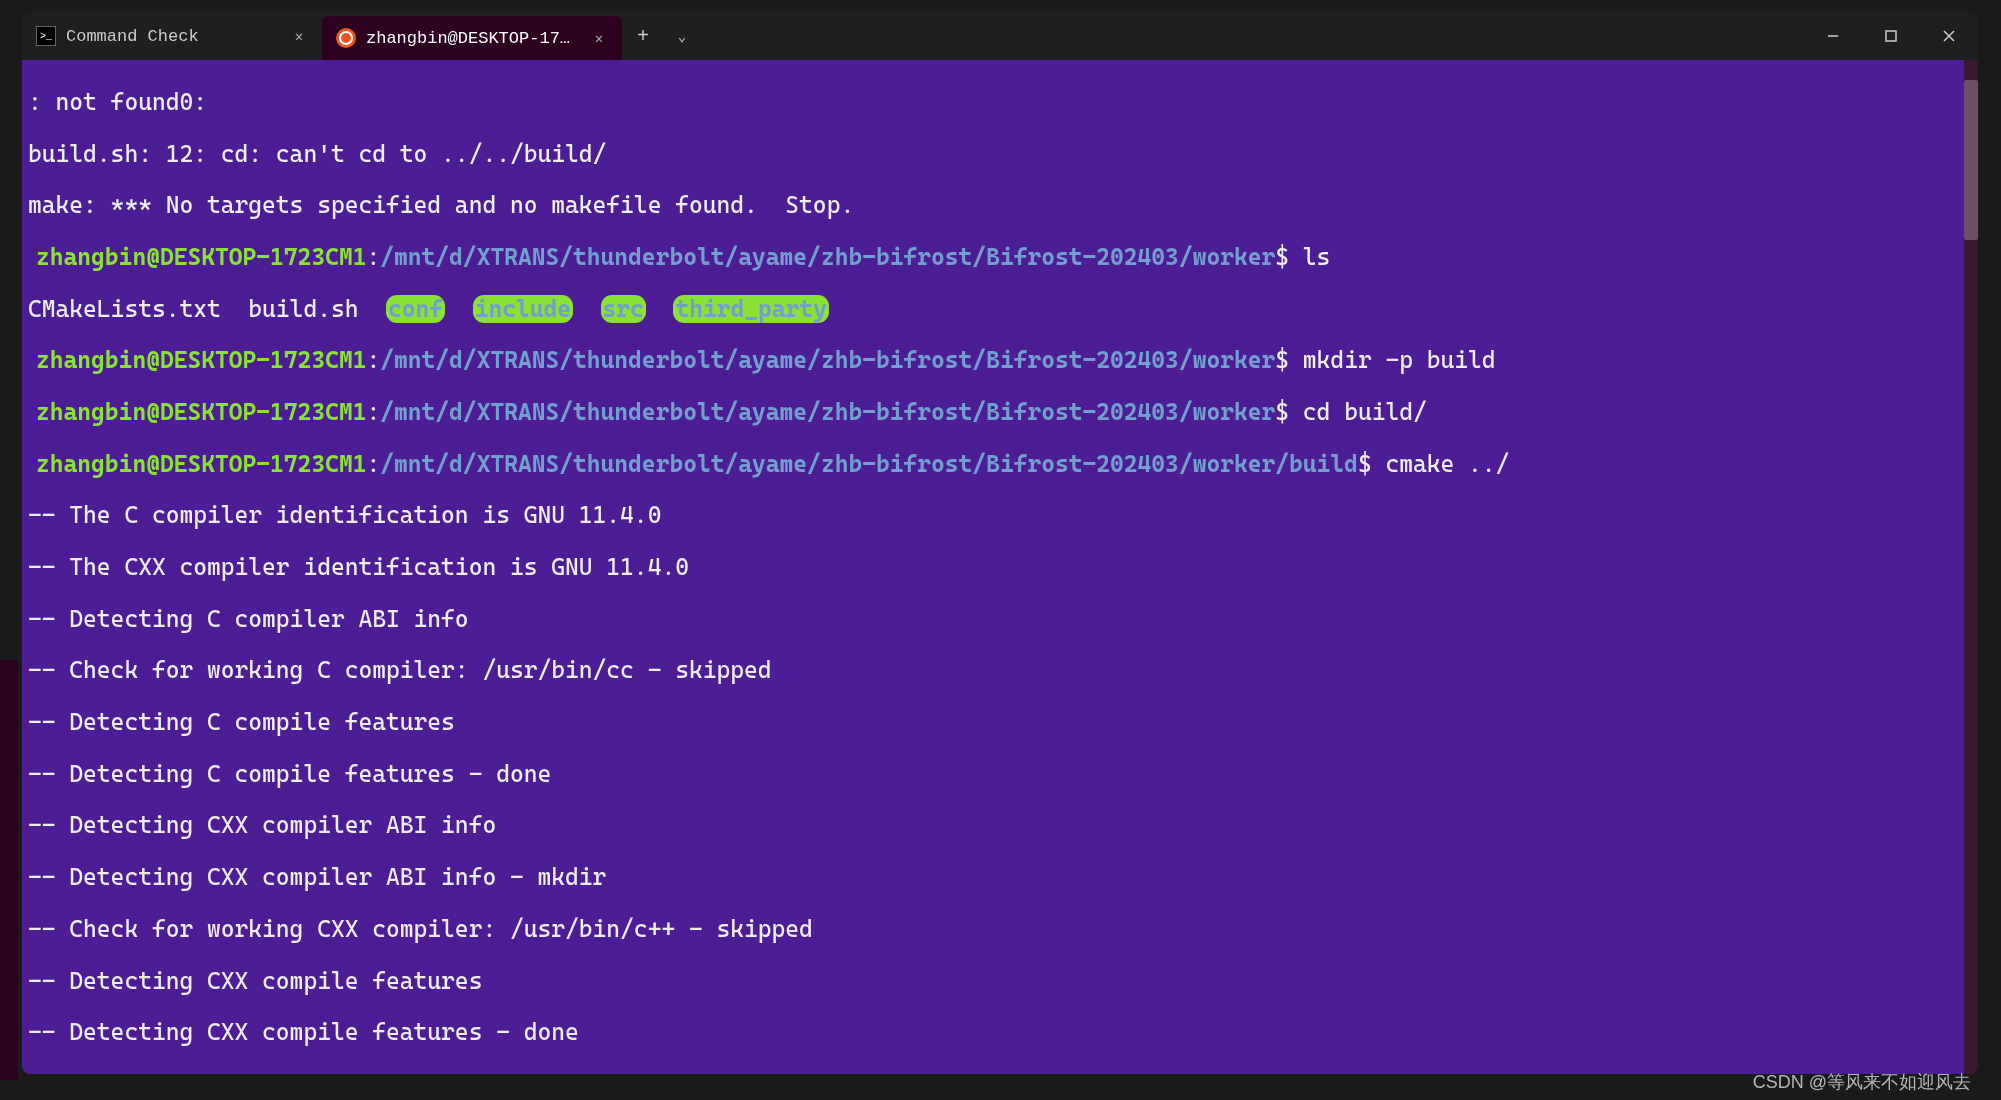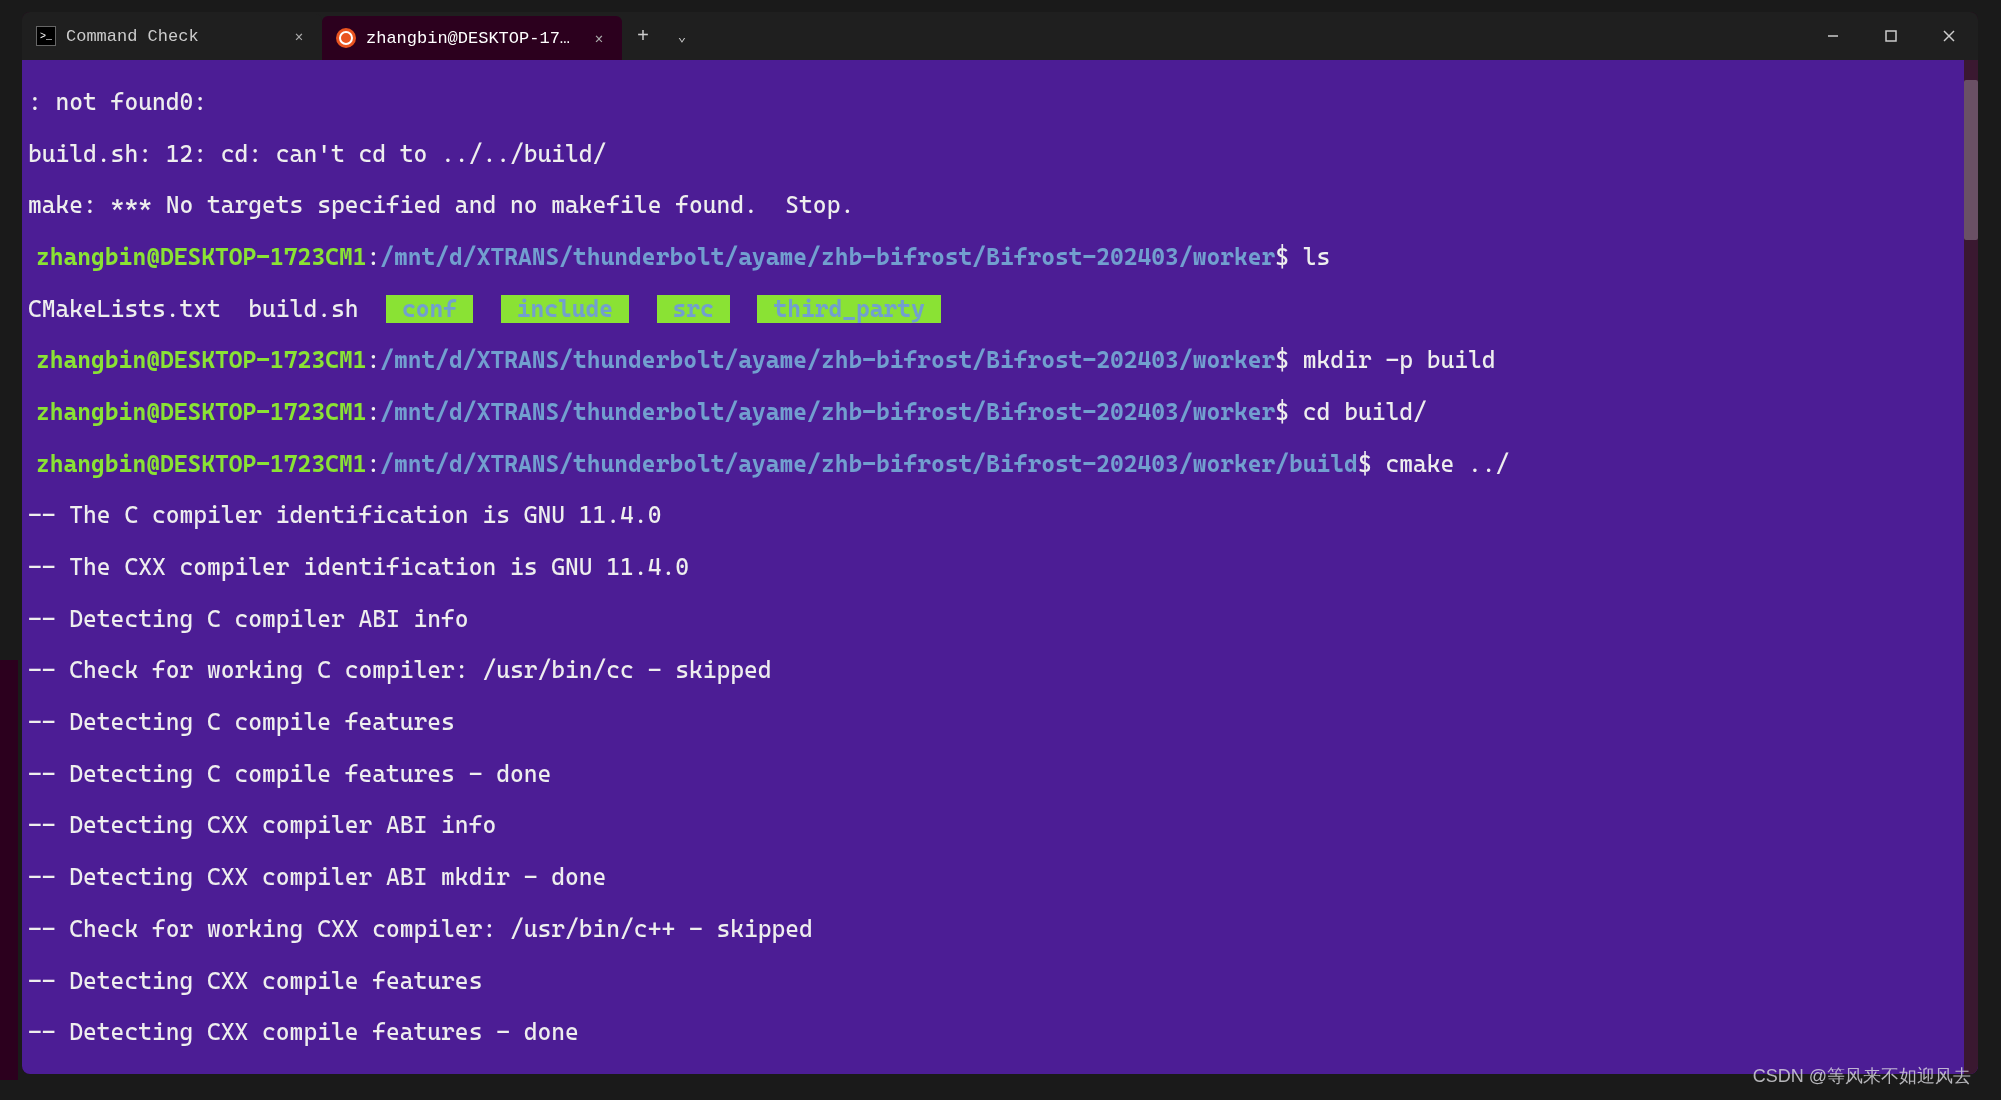--- a/index.html
+++ b/index.html
@@ -90,40 +90,40 @@
   overflow: hidden;
   position: relative;
   white-space: pre;
   font-family: 'Cascadia Mono', 'Consolas', monospace;
 }
 .term-line { white-space: pre; }
 .user { color: #8ae234; font-weight: bold; margin-left: 8px; }
 .path { color: #729fcf; font-weight: bold; }
 .prompt-dollar { color: #eee; }
 .cmd { color: #eee; }
-.dir-hl { background: #8ae234; color: #729fcf; padding: 0 16px; font-weight: bold; }
+.dir-hl { background: #8ae234; color: #729fcf; padding: 0 2px; font-weight: bold; border-radius: 11px; }
 .scrollbar {
   position: absolute;
   right: 0;
   top: 48px;
   width: 14px;
   height: calc(100% - 48px);
   background: #3a1830;
 }
 .scroll-thumb {
   position: absolute;
   top: 20px;
   height: 160px;
   width: 14px;
   background: #6a5065;
   border-radius: 2px;
 }
 .watermark {
   position: absolute;
-  bottom: 12px;
+  bottom: 6px;
   right: 30px;
   color: rgba(220,220,225,0.8);
   font-size: 18px;
   font-family: sans-serif;
 }
 .bg-strip {
   position: absolute;
   left: 0;
   top: 660px;
   width: 18px;
@@ -185,21 +185,21 @@
 <div class="term-line"><span class="user">zhangbin@DESKTOP-1723CM1</span><span class="cmd">:</span><span class="path">/mnt/d/XTRANS/thunderbolt/ayame/zhb-bifrost/Bifrost-202403/worker</span><span class="prompt-dollar">$ </span><span class="cmd">mkdir -p build</span></div>
 <div class="term-line"><span class="user">zhangbin@DESKTOP-1723CM1</span><span class="cmd">:</span><span class="path">/mnt/d/XTRANS/thunderbolt/ayame/zhb-bifrost/Bifrost-202403/worker</span><span class="prompt-dollar">$ </span><span class="cmd">cd build/</span></div>
 <div class="term-line"><span class="user">zhangbin@DESKTOP-1723CM1</span><span class="cmd">:</span><span class="path">/mnt/d/XTRANS/thunderbolt/ayame/zhb-bifrost/Bifrost-202403/worker/build</span><span class="prompt-dollar">$ </span><span class="cmd">cmake ../</span></div>
 <div class="term-line">-- The C compiler identification is GNU 11.4.0</div>
 <div class="term-line">-- The CXX compiler identification is GNU 11.4.0</div>
 <div class="term-line">-- Detecting C compiler ABI info</div>
 <div class="term-line">-- Check for working C compiler: /usr/bin/cc - skipped</div>
 <div class="term-line">-- Detecting C compile features</div>
 <div class="term-line">-- Detecting C compile features - done</div>
 <div class="term-line">-- Detecting CXX compiler ABI info</div>
-<div class="term-line">-- Detecting CXX compiler ABI mkdir - done</div>
+<div class="term-line">-- Detecting CXX compiler ABI info - mkdir</div>
 <div class="term-line">-- Check for working CXX compiler: /usr/bin/c++ - skipped</div>
 <div class="term-line">-- Detecting CXX compile features</div>
 <div class="term-line">-- Detecting CXX compile features - done</div>
 
 
 
 
 
 
 

